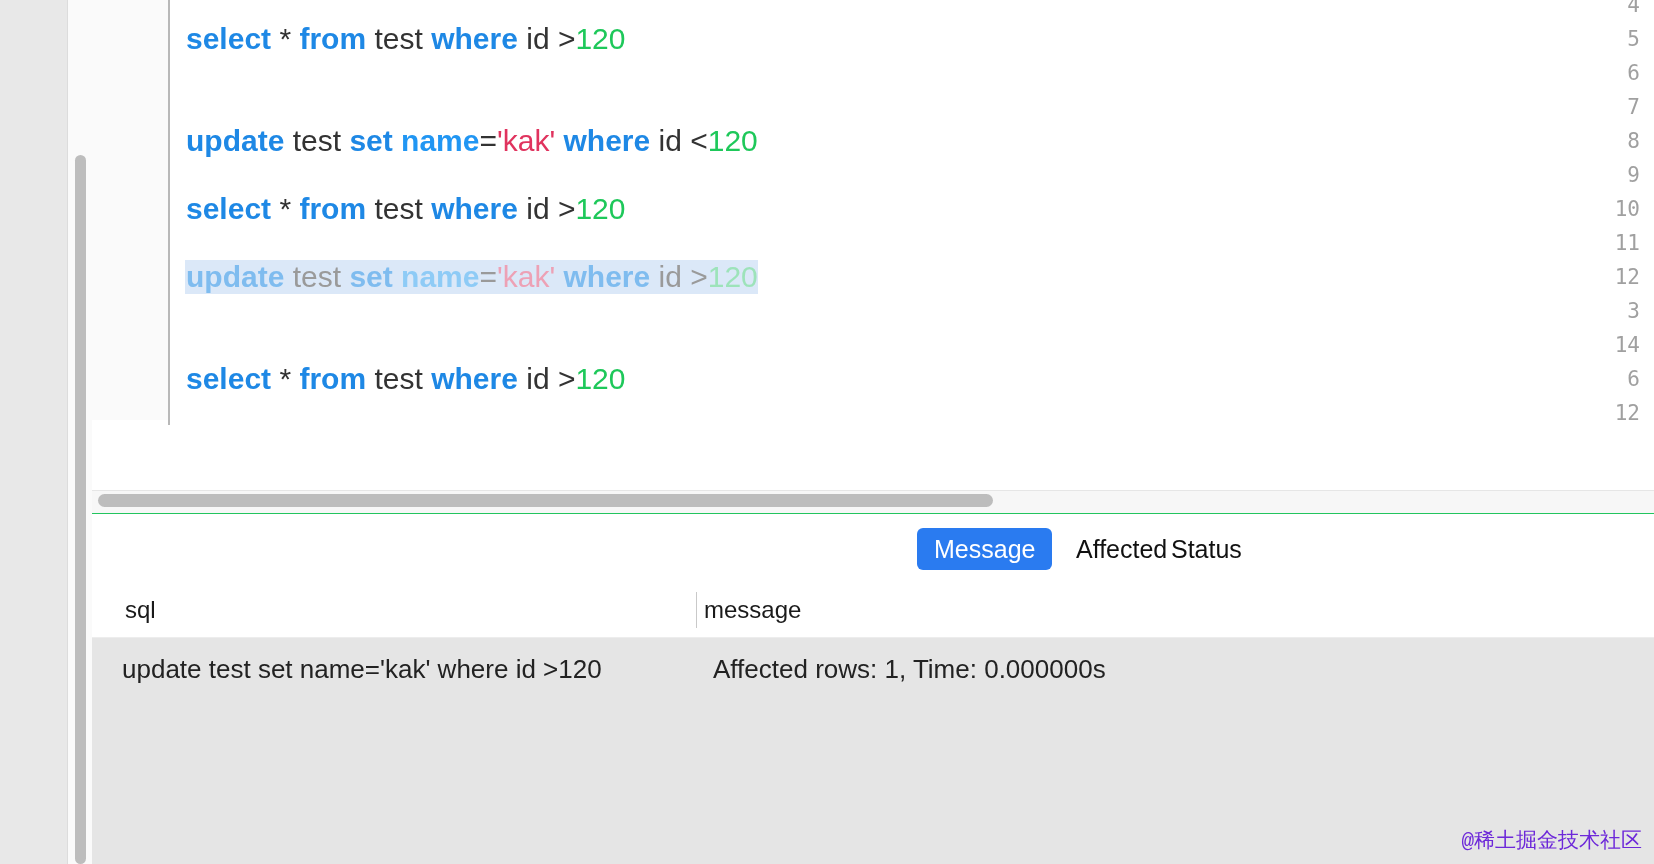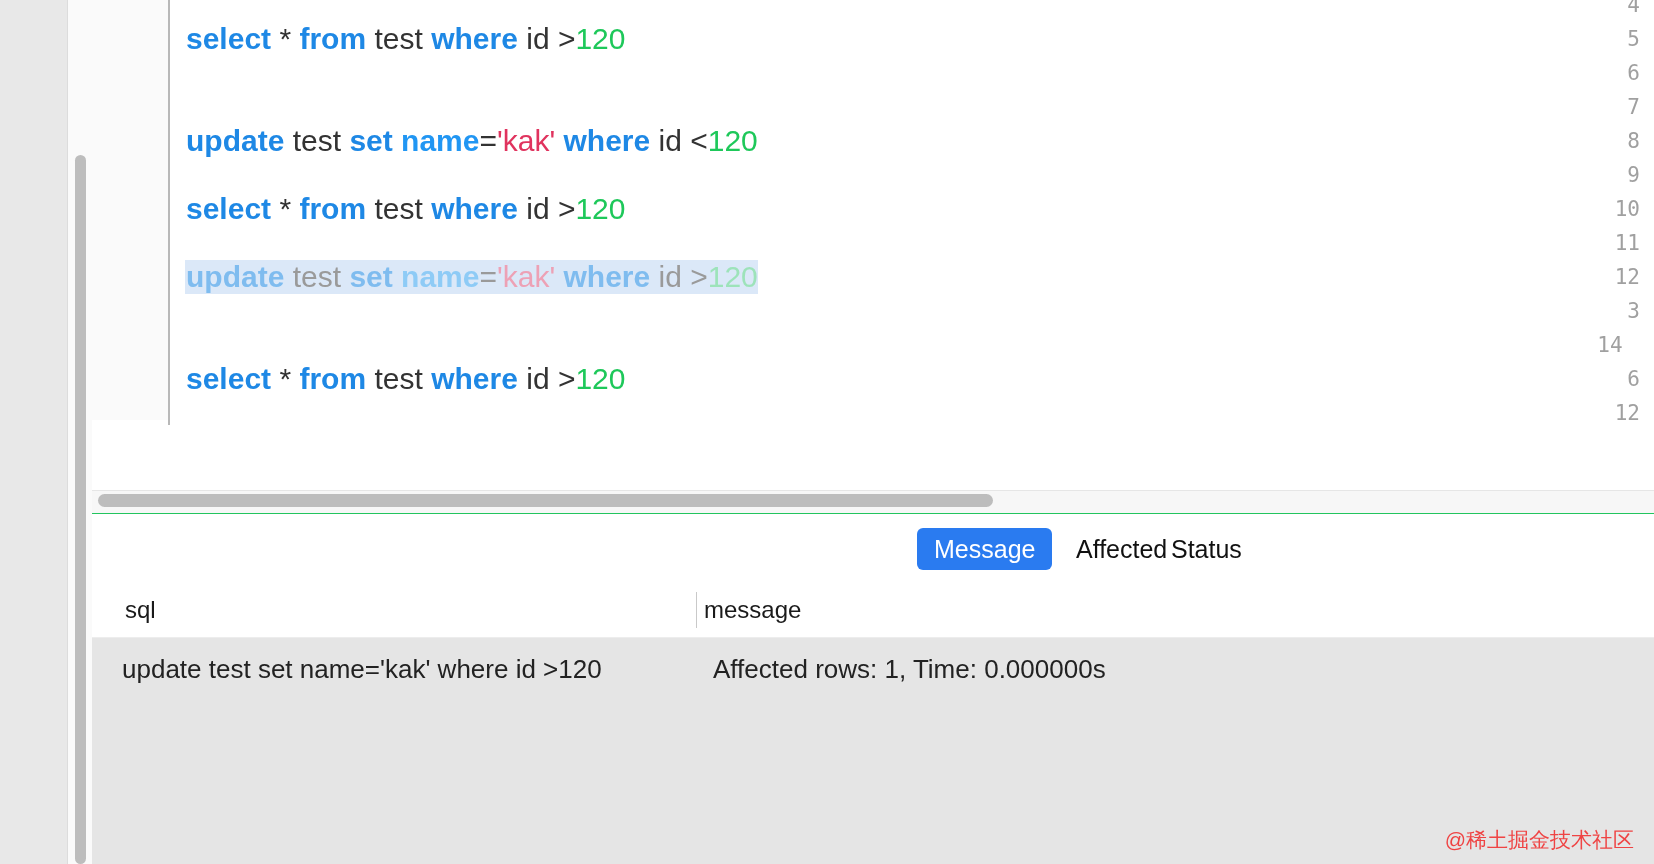--- a/index.html
+++ b/index.html
@@ -203,25 +203,25 @@
     font-size: 26px;
     color: #222222;
     white-space: nowrap;
   }
   #td-sql { left: 30px; }
   #td-message { left: 605px; margin-left: 16px; }
 
   
   #watermark {
     position: absolute;
-    right: 20px;
+    right: 12px;
     bottom: 10px;
     font-size: 21px;
-    color: #ef4444;
-    font-family: Liberation Sans, sans-serif;
+    color: #6d28d9;
+    font-family: Liberation Mono, monospace;
     white-space: nowrap;
   }
 </style>
 </head>
 <body>
 
 <div id="left-rail"></div>
 
 <div id="vscroll-track"></div>
 <div id="vscroll-thumb"></div>
@@ -233,21 +233,21 @@
       <div class="linenum" style="top: -12px;">4</div>
       <div class="linenum" style="top: 22px;">5</div>
       <div class="linenum" style="top: 56px;">6</div>
       <div class="linenum" style="top: 90px;">7</div>
       <div class="linenum" style="top: 124px;">8</div>
       <div class="linenum" style="top: 158px;">9</div>
       <div class="linenum" style="top: 192px;">10</div>
       <div class="linenum" style="top: 226px;">11</div>
       <div class="linenum" style="top: 260px; text-align: right;">12</div>
       <div class="linenum" style="top: 294px;">3</div>
-      <div class="linenum" style="top: 328px; text-align: center;">14</div>
+      <div class="linenum" style="top: 328px;">14</div>
       <div class="linenum" style="top: 362px;">6</div>
       <div class="linenum" style="top: 396px;">12</div>
     </div>
   <div id="code-lines">
       <div class="codeline" style="top: 22px;"><span class="kw">select</span><span class="plain"> </span><span class="op">*</span><span class="plain"> </span><span class="kw">from</span><span class="plain"> test </span><span class="kw">where</span><span class="plain"> id </span><span class="op">&gt;</span><span class="num">120</span></div>
       <div class="codeline" style="top: 124px;"><span class="kw">update</span><span class="plain"> test </span><span class="kw">set</span><span class="plain"> </span><span class="kw2">name</span><span class="op">=</span><span class="str">'kak'</span><span class="plain"> </span><span class="kw">where</span><span class="plain"> id </span><span class="op">&lt;</span><span class="num">120</span></div>
       <div class="codeline" style="top: 192px;"><span class="kw">select</span><span class="plain"> </span><span class="op">*</span><span class="plain"> </span><span class="kw">from</span><span class="plain"> test </span><span class="kw">where</span><span class="plain"> id </span><span class="op">&gt;</span><span class="num">120</span></div>
       <div class="codeline sel" style="top: 260px;"><span class="kw">update</span><span class="plain"> test </span><span class="kw">set</span><span class="plain"> </span><span class="kw2">name</span><span class="op">=</span><span class="str">'kak'</span><span class="plain"> </span><span class="kw">where</span><span class="plain"> id </span><span class="op">&gt;</span><span class="num">120</span></div>
       <div class="codeline" style="top: 362px;"><span class="kw">select</span><span class="plain"> </span><span class="op">*</span><span class="plain"> </span><span class="kw">from</span><span class="plain"> test </span><span class="kw">where</span><span class="plain"> id </span><span class="op">&gt;</span><span class="num">120</span></div>
     </div>

